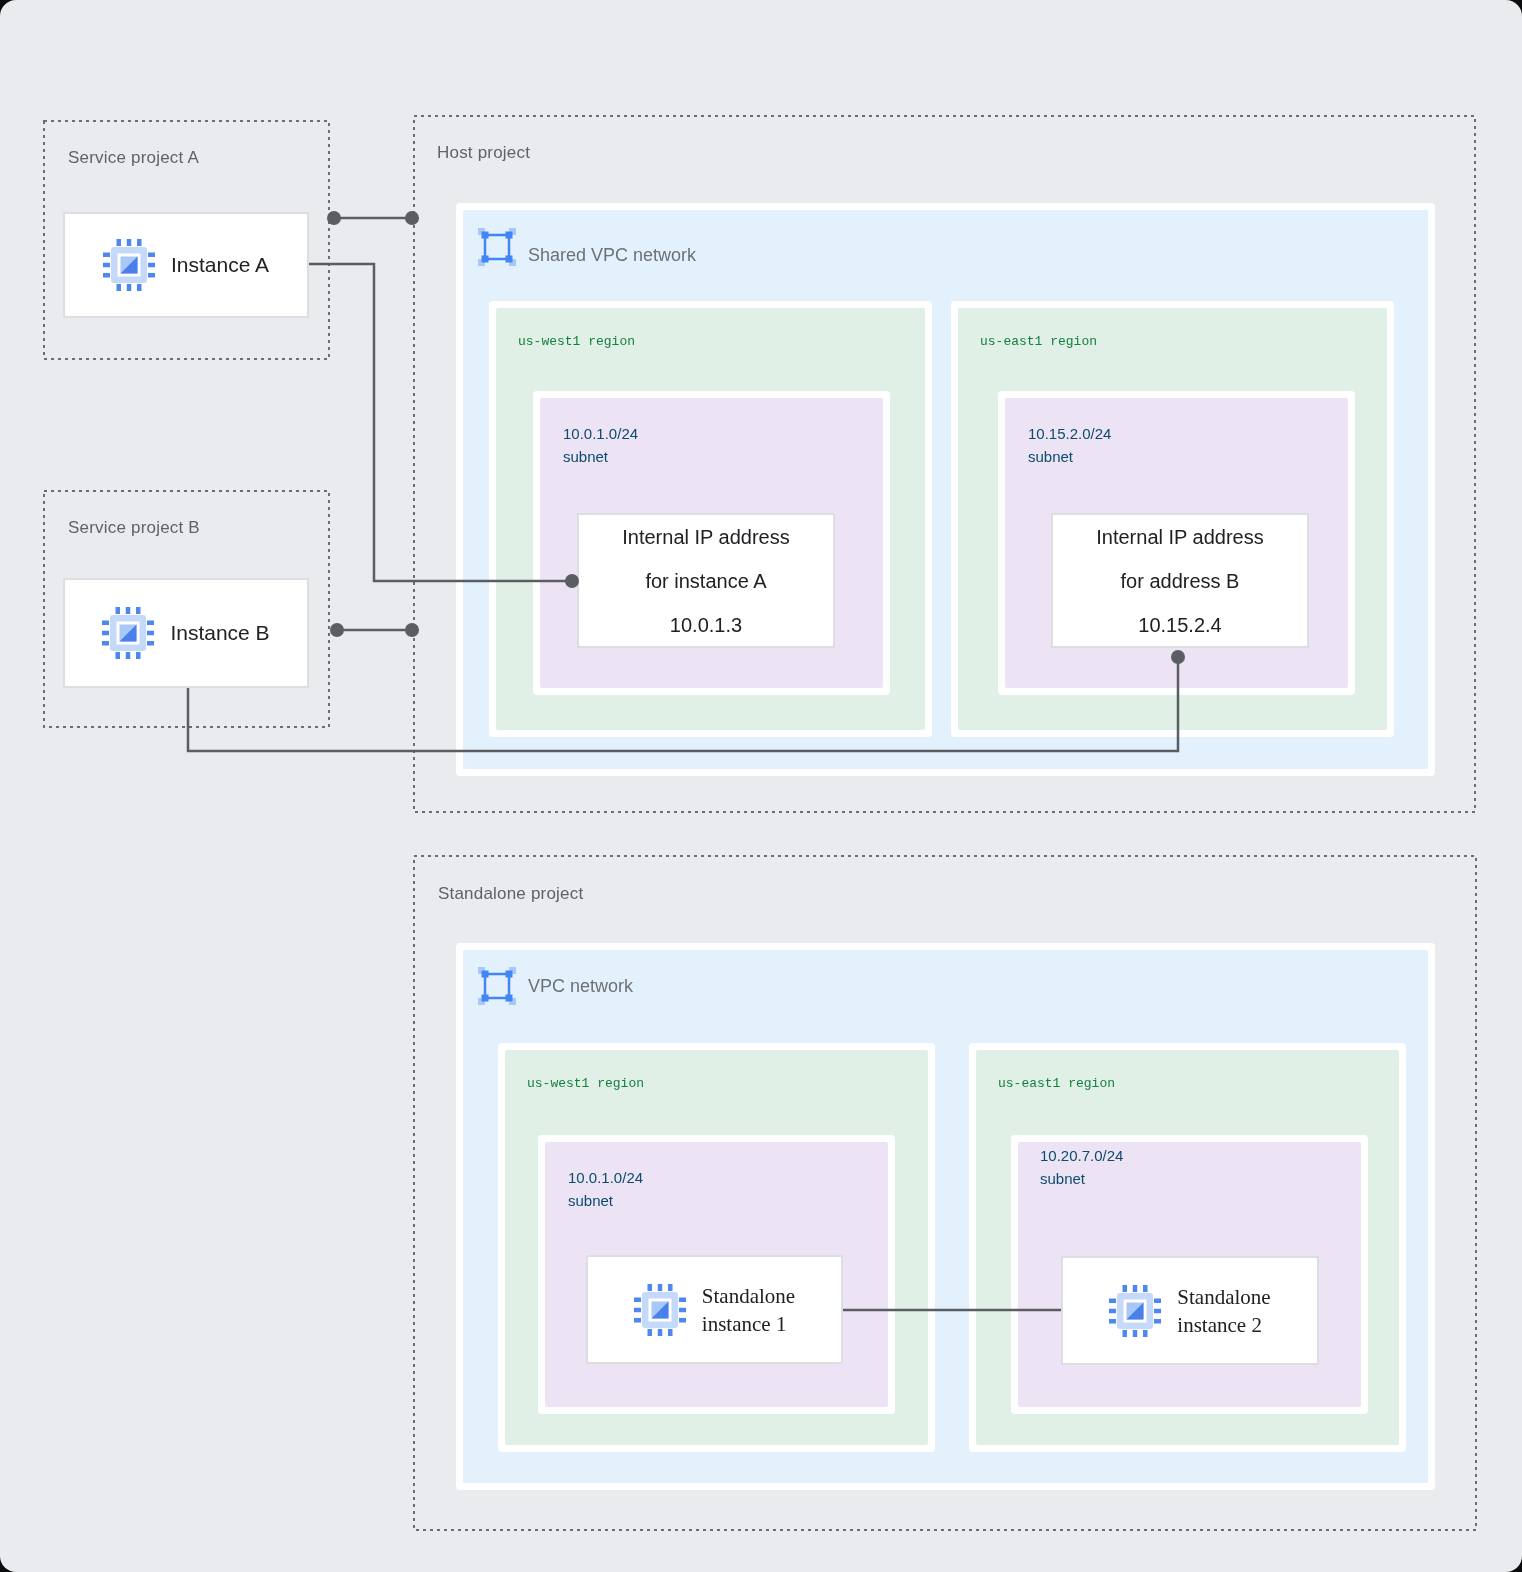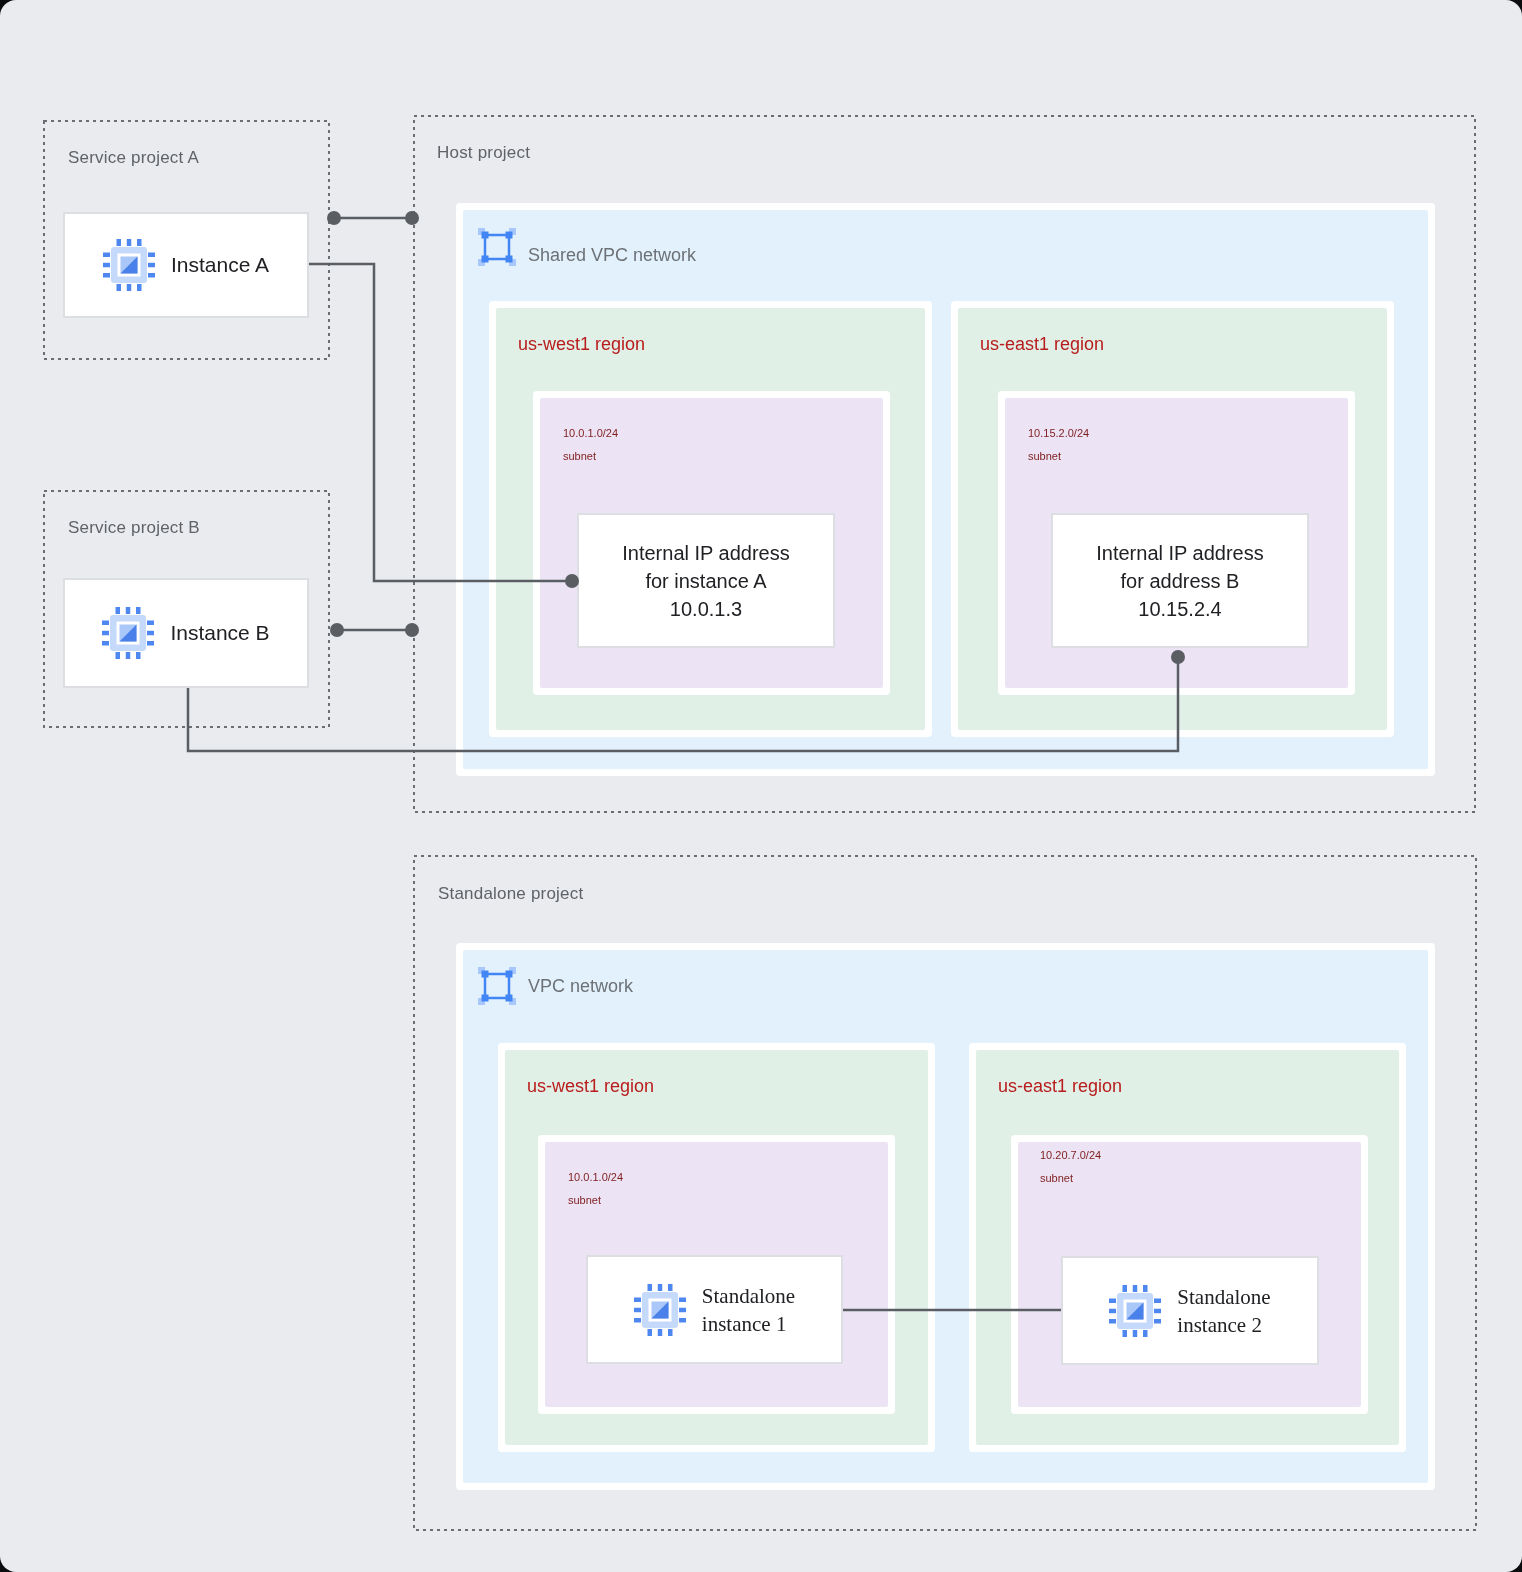--- a/index.html
+++ b/index.html
@@ -3,31 +3,31 @@
 <meta charset="utf-8">
 <style>
   html,body{margin:0;padding:0;background:#0b0c0d;}
   body{font-family:"Liberation Sans", sans-serif;}
   #canvas{
     position:relative;width:1522px;height:1572px;margin:0 auto;
     background:#e9ebee;border-radius:16px;overflow:hidden;
   }
   .abs{position:absolute;}
   .proj-label{font-size:17px;color:#5f6368;letter-spacing:.2px;}
-  .region-label{font-size:18px;color:#b91c1c;}
-  .subnet-label{font-size:11px;color:#7f1d1d;line-height:23px;}
+  .region-label{font-size:13px;color:#15803d;font-family:Liberation Mono, monospace;}
+  .subnet-label{font-size:15px;color:#0c4a6e;line-height:23px;}
   .subnet-label span{display:block;}
   .net-row{display:flex;align-items:center;gap:12px;}
   .net-label{font-size:18px;color:#6c7176;}
   .white-wrap{background:#ffffff;border-radius:4px;}
   .blue-box{background:#e2f1fc;border-radius:2px;}
   .green-box{background:#e0f0e7;border-radius:2px;}
   .purple-box{background:#ece4f5;border-radius:2px;}
   .card{background:#ffffff;border:2px solid #dcdee1;box-sizing:border-box;
-        display:flex;align-items:center;justify-content:center;}
+        display:flex;align-items:center;justify-content:center;gap:16px;}
   .card-ip{flex-direction:column;font-size:20px;line-height:28px;color:#202124;text-align:center;}
   .card-inst{gap:16px;font-size:21px;color:#202124;}
   .inst-name span{display:block;line-height:28px;font-family:Liberation Serif, serif;}
   .logo{display:flex;align-items:center;gap:10px;}
   .logo-text{font-size:29px;letter-spacing:-0.5px;}
   .logo-google{color:#5f6368;font-weight:500;}
   .logo-cloud{color:#848a8e;font-weight:400;margin-left:7px;}
   #overlay{position:absolute;left:0;top:0;pointer-events:none;z-index:10;}
 </style>
 </head>

